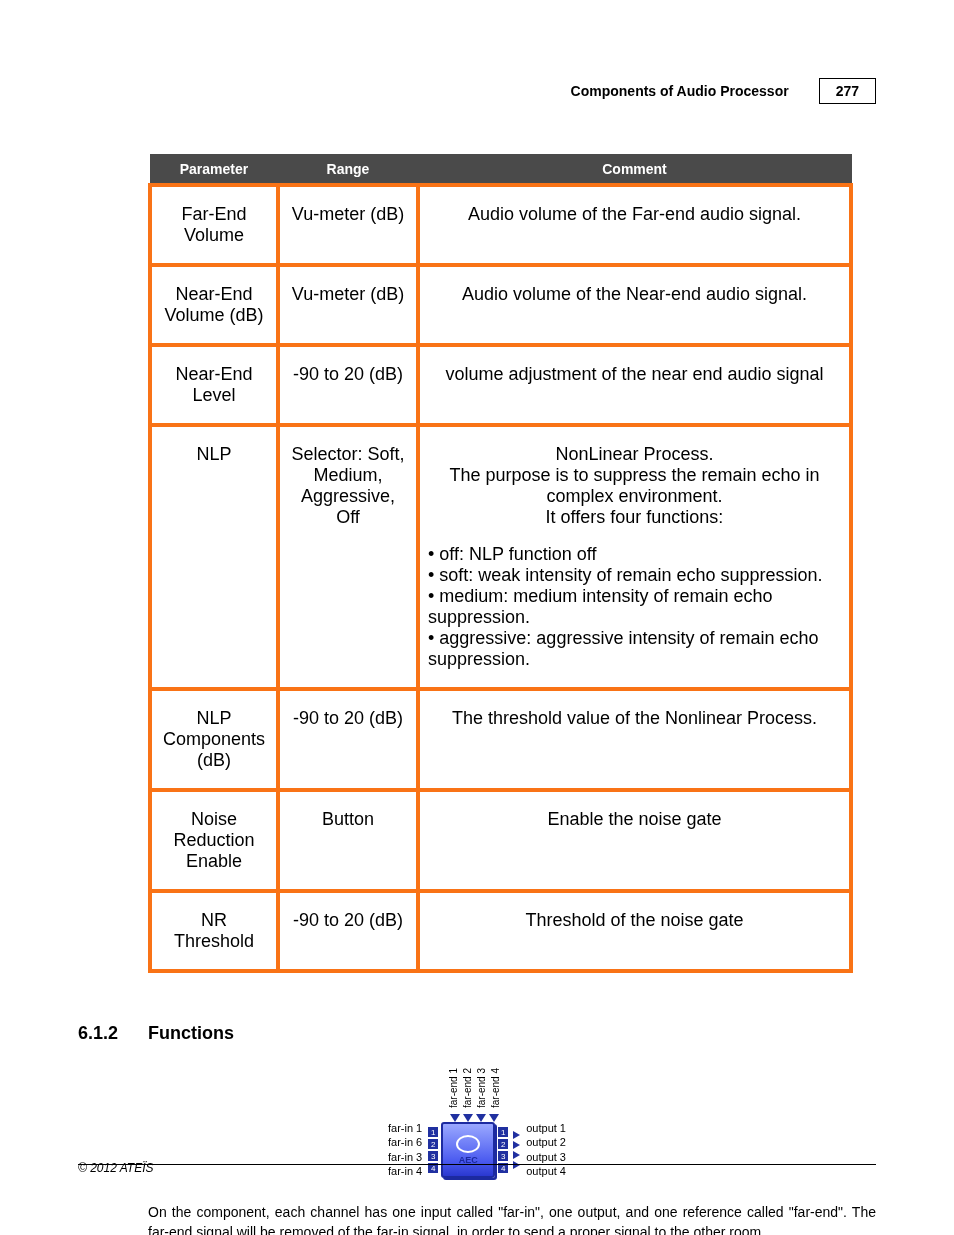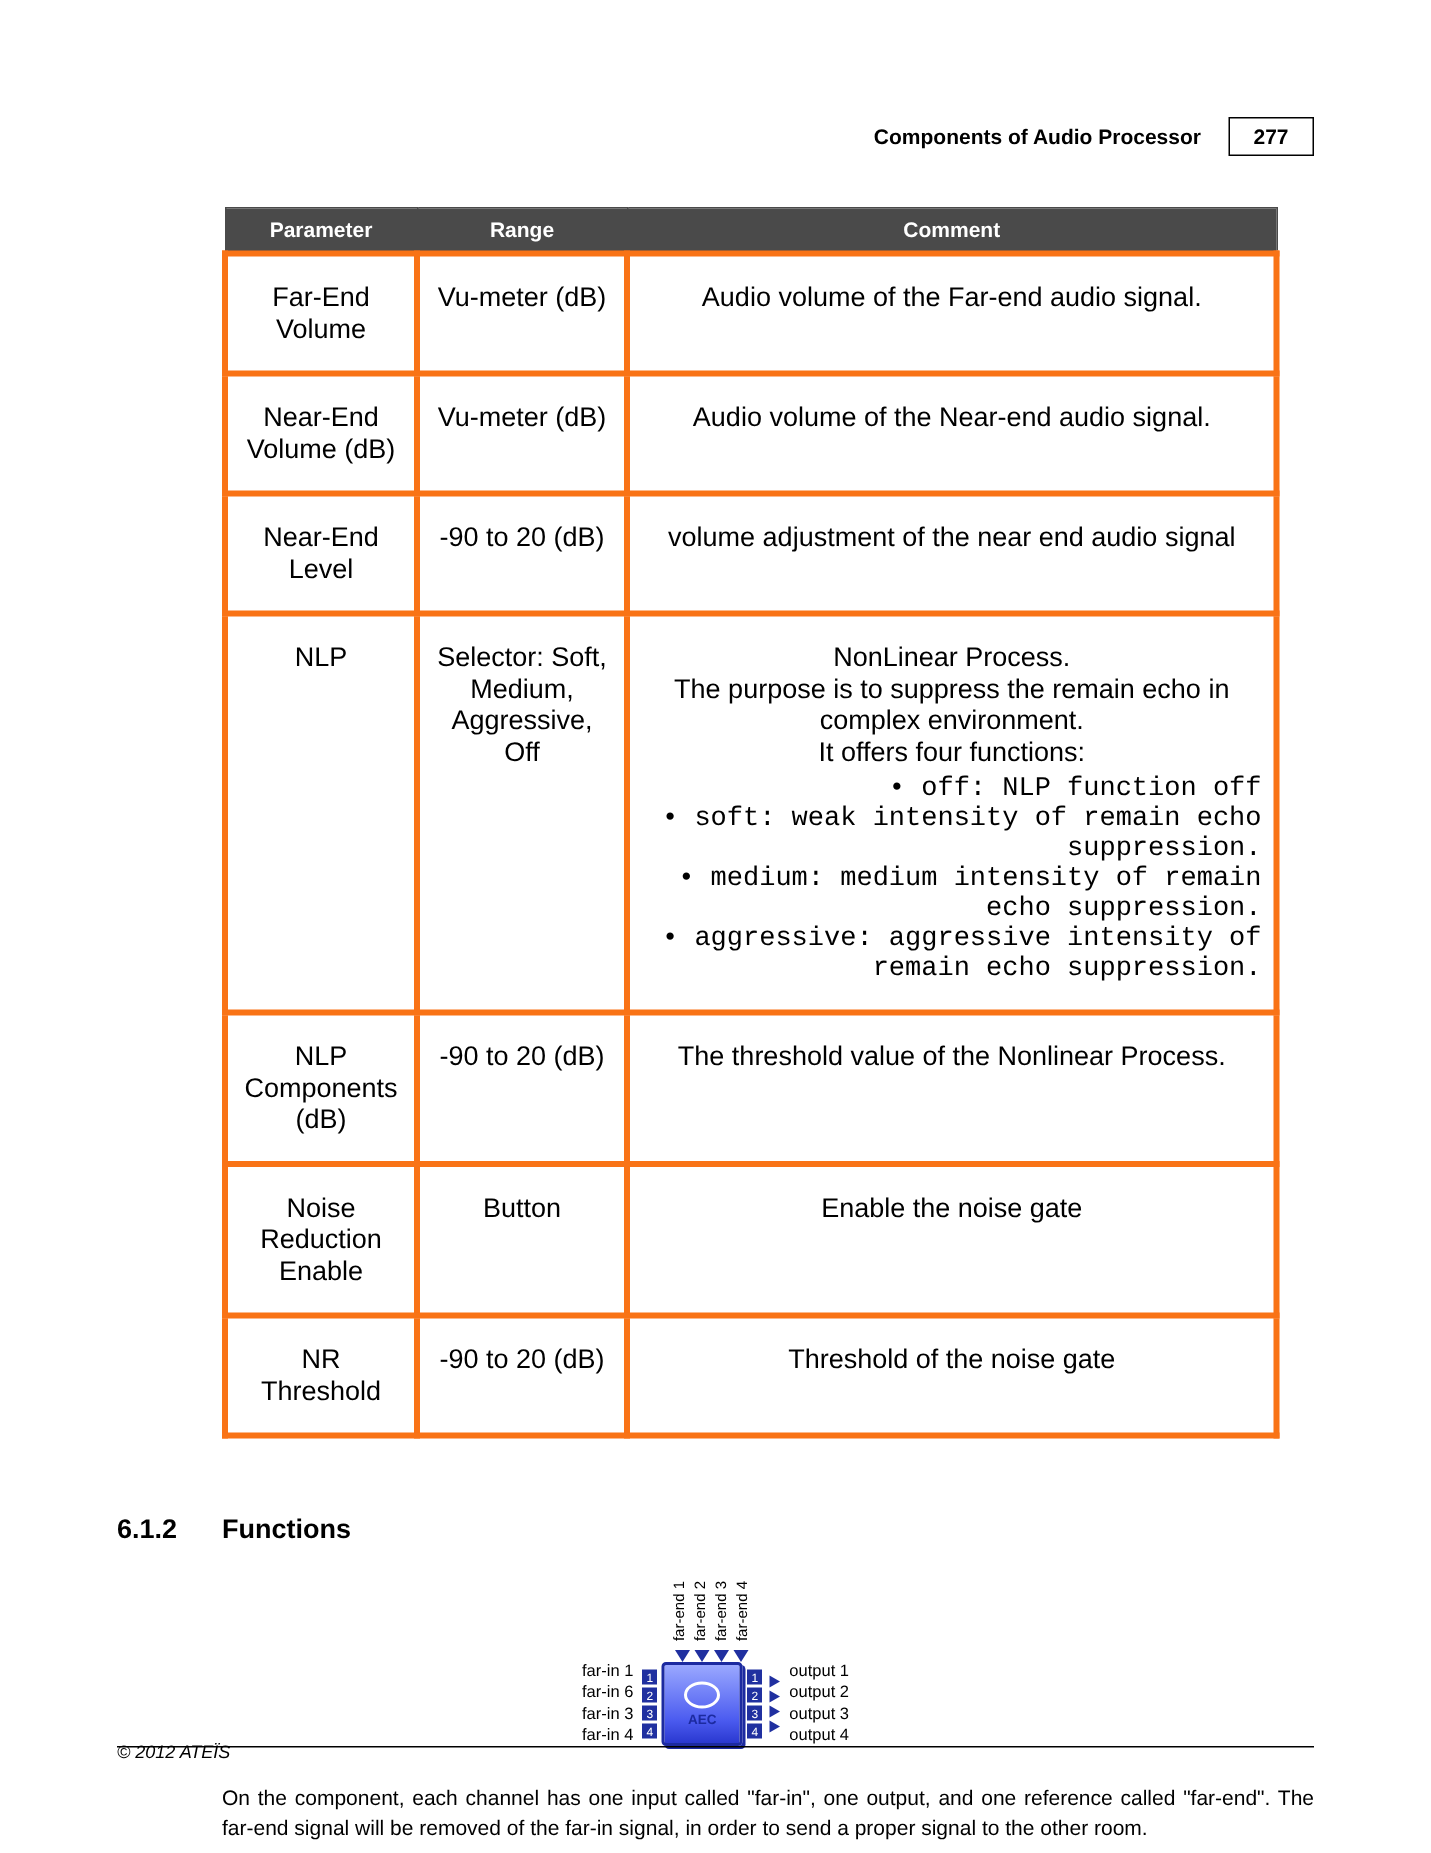--- a/index.html
+++ b/index.html
@@ -14,22 +14,22 @@
     width: 954px;
     height: 1235px;
     box-sizing: border-box;
     padding: 78px 78px 40px 78px;
     position: relative;
   }
   .header {
     display: flex;
     justify-content: flex-end;
     align-items: center;
-    gap: 0;
-    margin-bottom: 34px;
+    gap: 12px;
+    margin-bottom: 50px;
     font-weight: bold;
   }
   .header-title {
     padding: 4px 10px;
   }
   .header-page {
     border: 1px solid #000;
     padding: 4px 16px;
     margin-left: 8px;
   }
@@ -51,25 +51,24 @@
     border: 4px solid #f97316;
     padding: 17px 8px;
     text-align: center;
     vertical-align: top;
     font-size: 18px;
   }
   .param-table td.col-param { width: 108px; }
   .param-table td.col-range  { width: 120px; }
   .param-table td.col-comment{ }
   .nlp-list {
-    margin: 4px 0 0 0;
+    margin: 16px 0 0 0;
     padding: 0;
     list-style: none;
-    text-align: right;
-    font-family: Liberation Mono, monospace;
+    text-align: left;
   }
   .nlp-list li::before {
     content: "• ";
   }
   .section-heading {
     display: flex;
     gap: 30px;
     font-weight: bold;
     font-size: 18px;
     margin-top: 50px;

